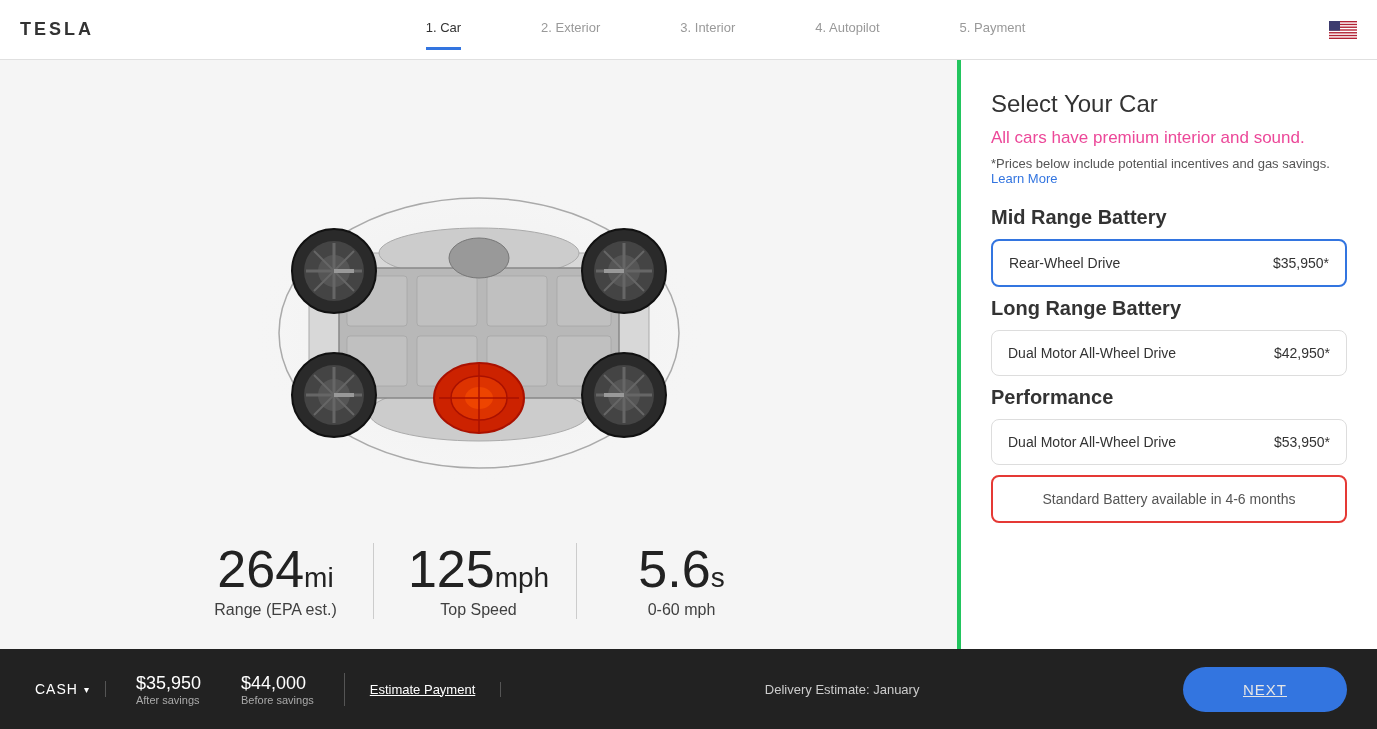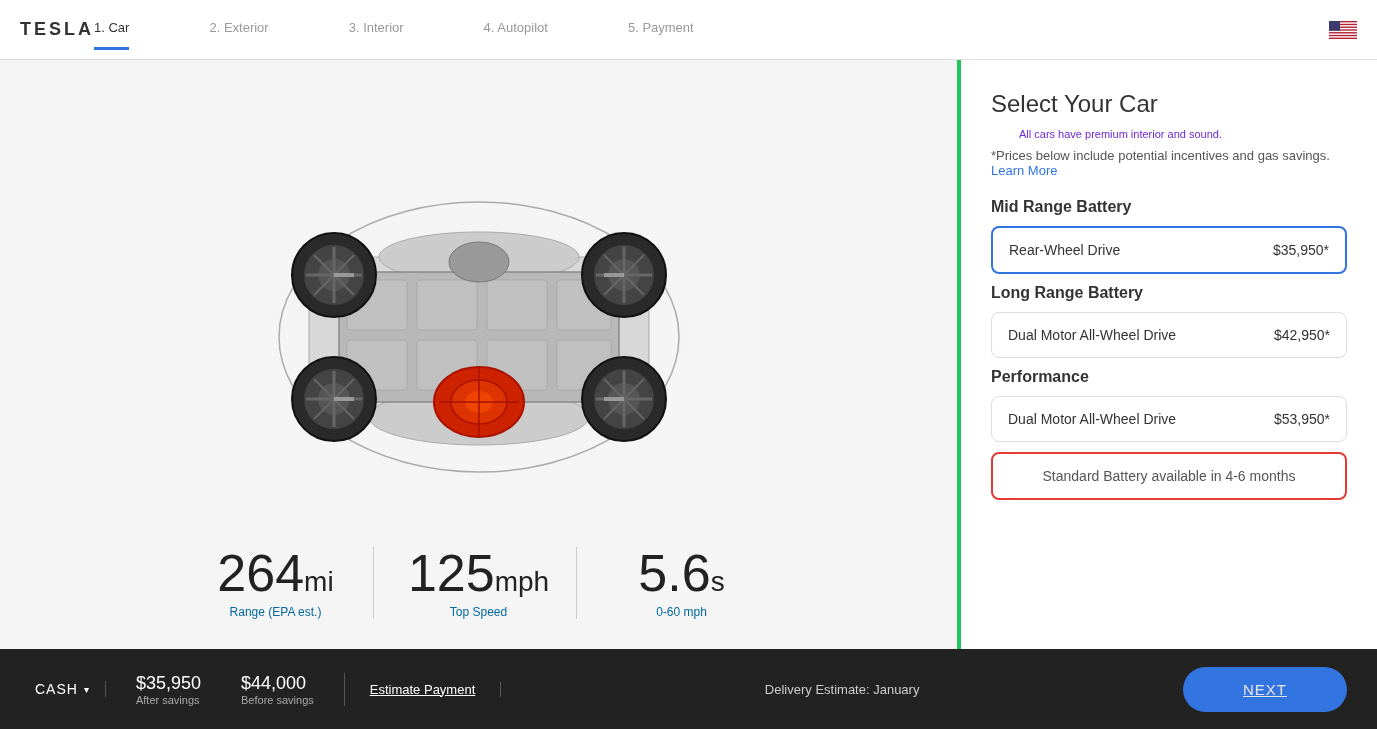--- a/index.html
+++ b/index.html
@@ -12,21 +12,21 @@
       height: 60px;
       border-bottom: 1px solid #e0e0e0;
       padding: 0 20px;
       position: relative;
       background: #fff;
     }
     .nav-logo { font-weight: bold; font-size: 18px; letter-spacing: 3px; }
     .nav-steps {
       display: flex;
       flex: 1;
-      justify-content: flex-start;
+      justify-content: center;
       gap: 80px;
     }
     .nav-step {
       font-size: 13px;
       color: #999;
       cursor: pointer;
       padding-bottom: 4px;
       position: relative;
     }
     .nav-step.active {
@@ -96,52 +96,51 @@
       border-right: 1px solid #ccc;
     }
     .stat:last-child { border-right: none; }
     .stat-value {
       font-size: 52px;
       font-weight: 300;
       color: #222;
       line-height: 1;
     }
     .stat-value span { font-size: 28px; }
-    .stat-label { font-size: 12px; color: #0369a1; margin-top: 6px; }
+    .stat-label { font-size: 16px; color: #404040; margin-top: 6px; }
 
     
     .right-panel {
       width: 420px;
       background: #fff;
       padding: 30px 30px;
       border-left: 4px solid #22c55e;
       overflow-y: auto;
     }
     .panel-title {
       font-size: 24px;
       font-weight: 400;
       margin-bottom: 10px;
     }
     .panel-subtitle {
-      font-size: 11px;
-      color: #6d28d9;
+      font-size: 17px;
+      color: #ec4899;
       margin-bottom: 8px;
-      margin-left: 28px;
     }
     .panel-note {
       font-size: 13px;
       color: #555;
       margin-bottom: 20px;
     }
     .panel-note a {
       color: #3375e0;
       cursor: pointer;
     }
     .section-title {
-      font-size: 16px;
+      font-size: 20px;
       font-weight: 600;
       margin-bottom: 10px;
       margin-top: 10px;
     }
     .option-card {
       border: 1px solid #ddd;
       border-radius: 8px;
       padding: 14px 16px;
       display: flex;
       justify-content: space-between;

